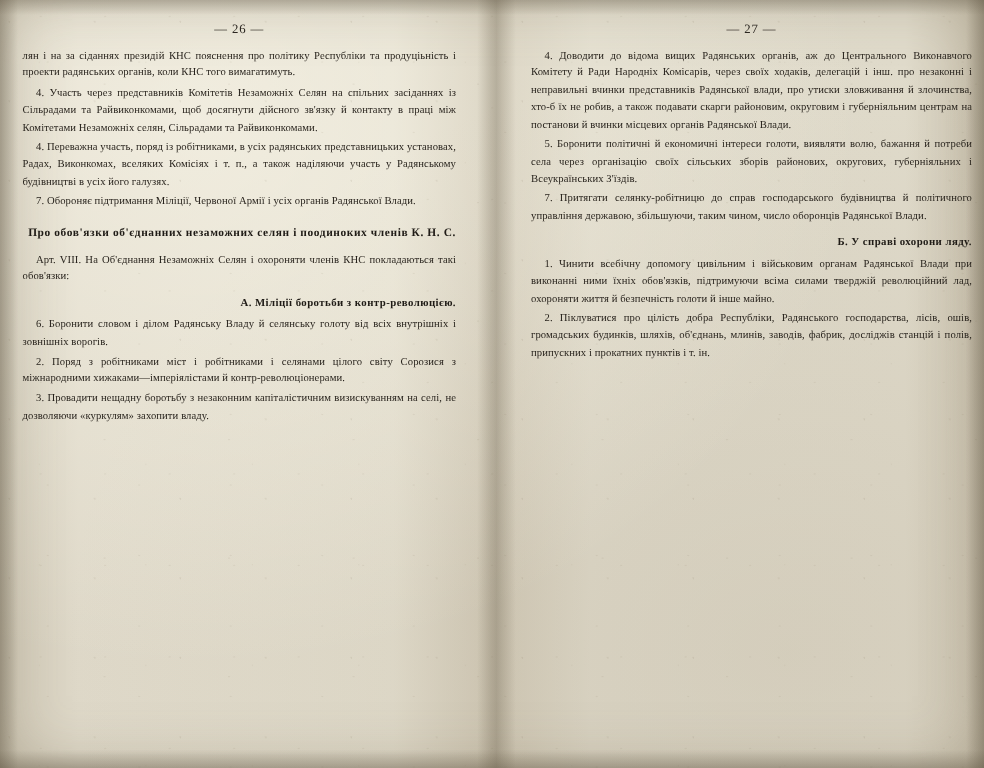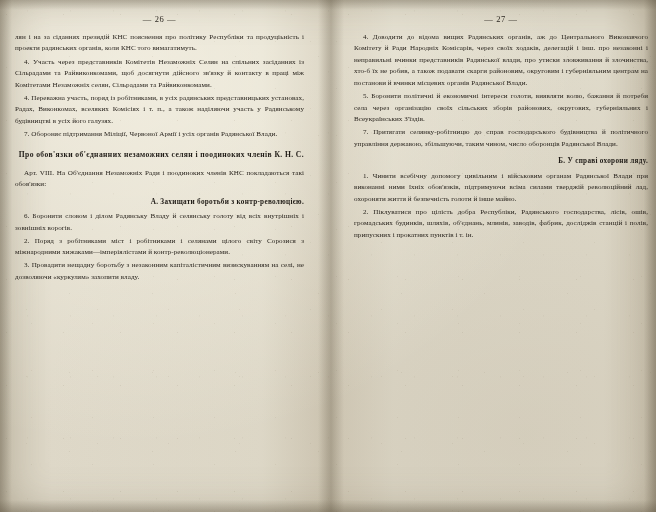--- a/index.html
+++ b/index.html
@@ -127,23 +127,23 @@
     <div class="folio">— 26 —</div>
 
     <div class="body-text">
       <p class="noindent">лян і на за сіданнях президій КНС пояснення про політику Республіки та продуціьність і проекти радянських органів, коли КНС того вимагатимуть.</p>
       <p>4. Участь через представників Комітетів Незаможніх Селян на спільних засіданнях із Сільрадами та Райвиконкомами, щоб досягнути дійсного зв'язку й контакту в праці між Комітетами Незаможніх селян, Сільрадами та Райвиконкомами.</p>
       <p>4. Переважна участь, поряд із робітниками, в усіх радянських представницьких установах, Радах, Виконкомах, вселяких Комісіях і т. п., а також наділяючи участь у Радянському будівництві в усіх його галузях.</p>
       <p>7. Обороняє підтримання Міліції, Червоної Армії і усіх органів Радянської Влади.</p>
 
       <h2 class="section-head">Про обов'язки об'єднанних незаможних селян і поодиноких членів К. Н. С.</h2>
 
-      <p>Арт. VIII. На Об'єднання Незаможніх Ради і поодиноких членів КНС покладаються такі обов'язки:</p>
+      <p>Арт. VIII. На Об'єднання Незаможніх Селян і охороняти членів КНС покладаються такі обов'язки:</p>
 
-      <h3 class="sub-head">А. Захищати боротьби з контр-революцією.</h3>
+      <h3 class="sub-head">А. Міліції боротьби з контр-революцією.</h3>
 
       <p>6. Боронити словом і ділом Радянську Владу й селянську голоту від всіх внутрішніх і зовнішніх ворогів.</p>
       <p>2. Поряд з робітниками міст і робітниками і селянами цілого світу Сорозися з міжнародними хижаками—імперіялістами й контр-революціонерами.</p>
       <p>3. Провадити нещадну боротьбу з незаконним капіталістичним визискуванням на селі, не дозволяючи «куркулям» захопити владу.</p>
     </div>
   </div>
 
   <div class="page-col" id="col-right">
     <div class="folio">— 27 —</div>
 

